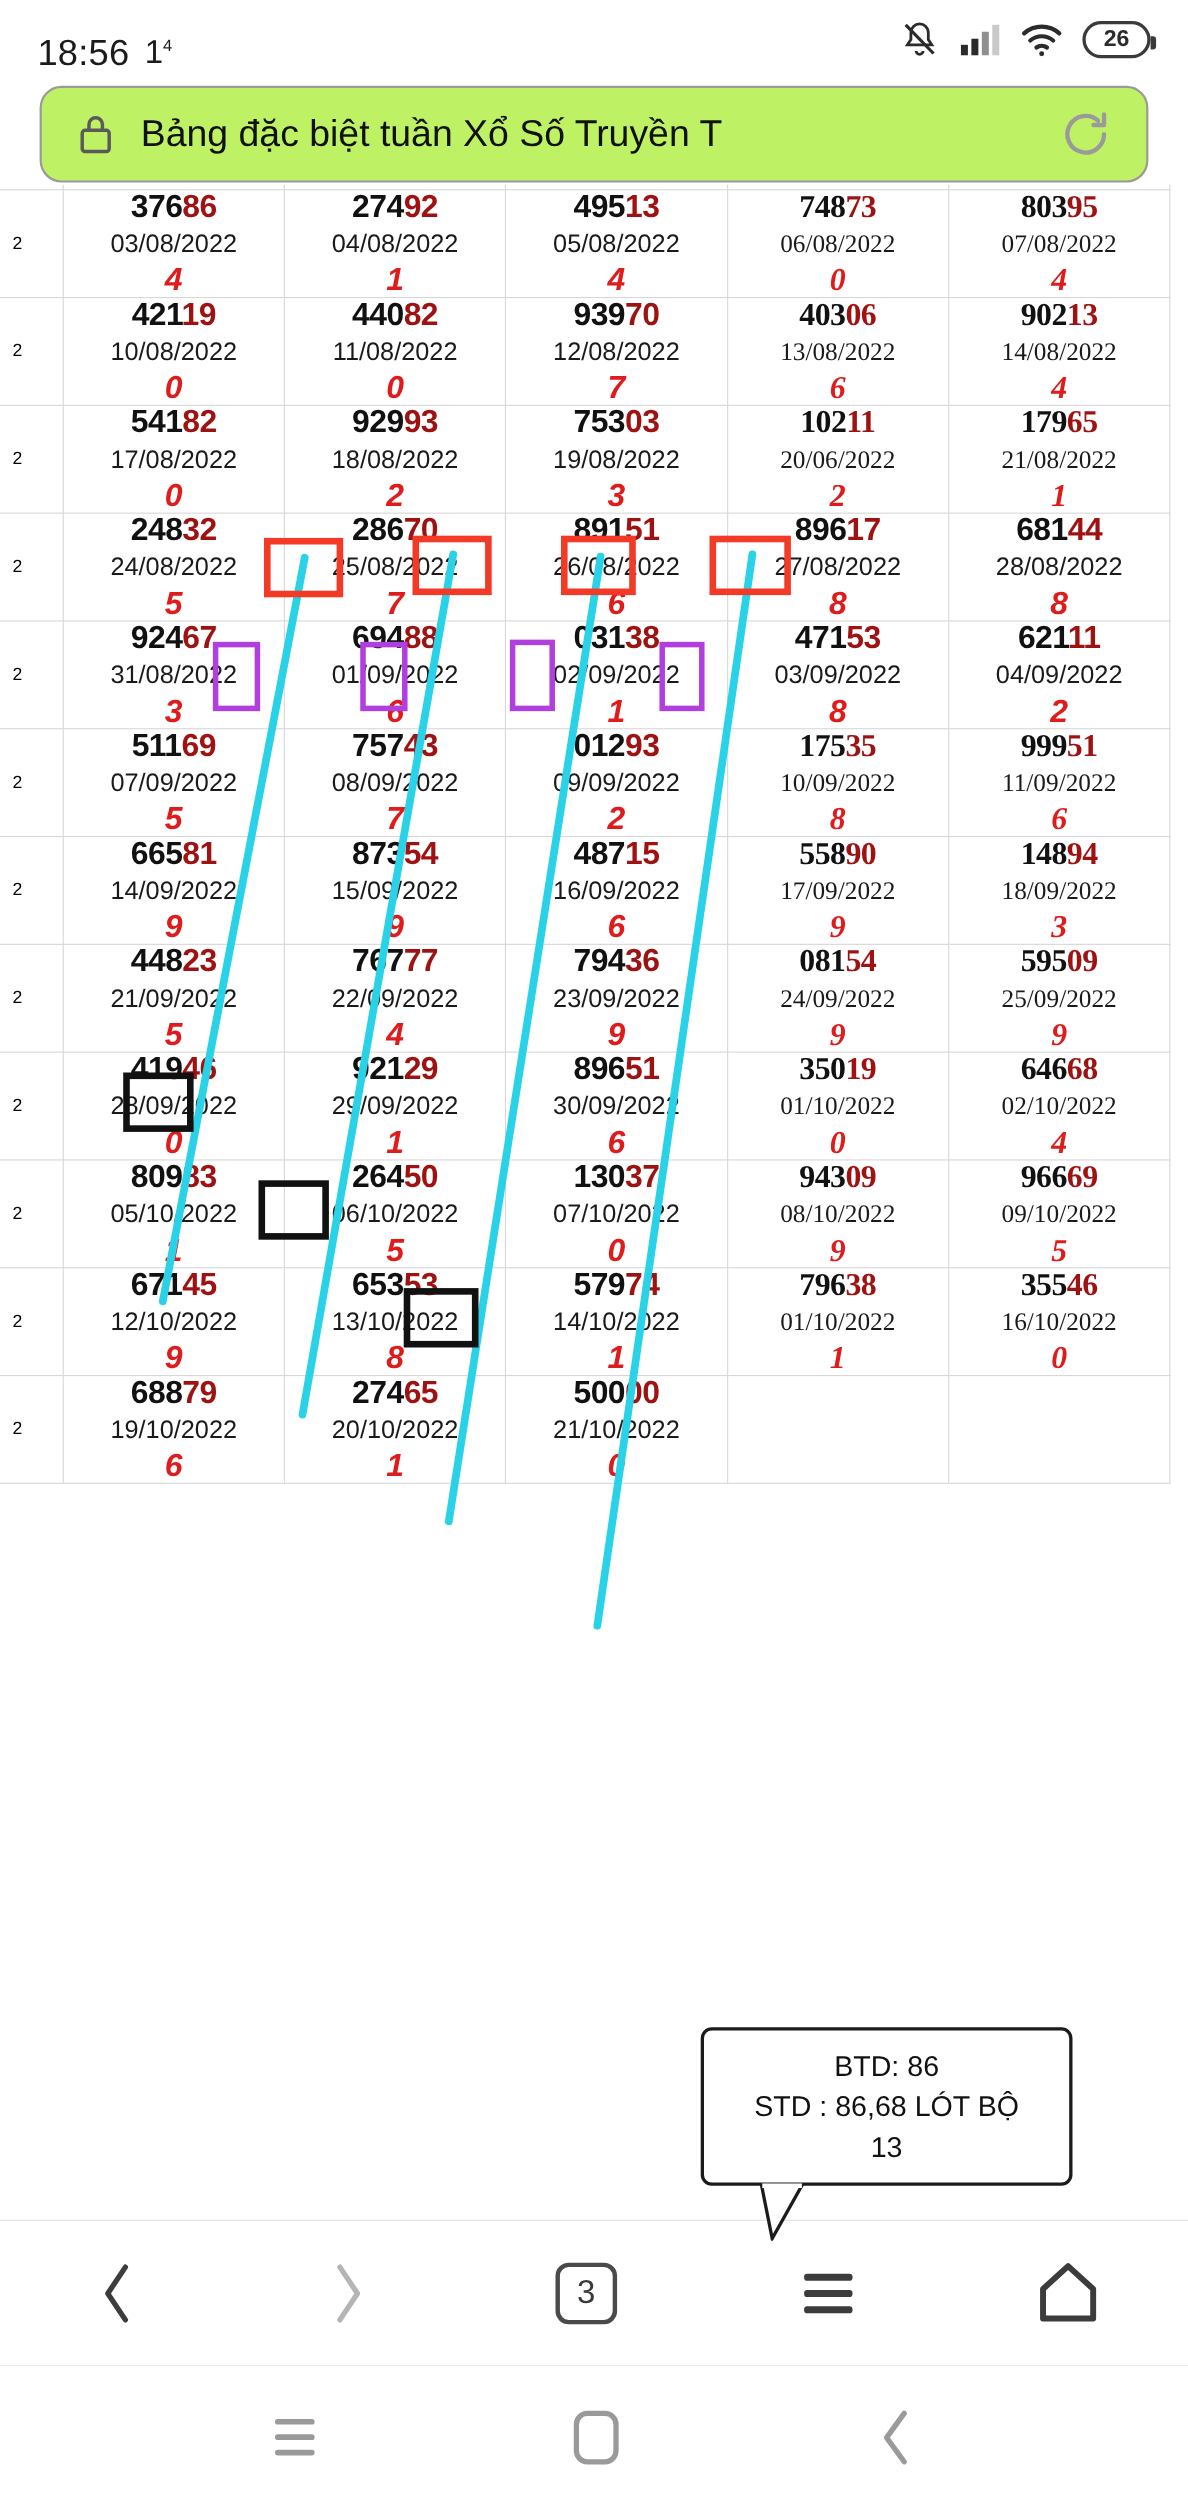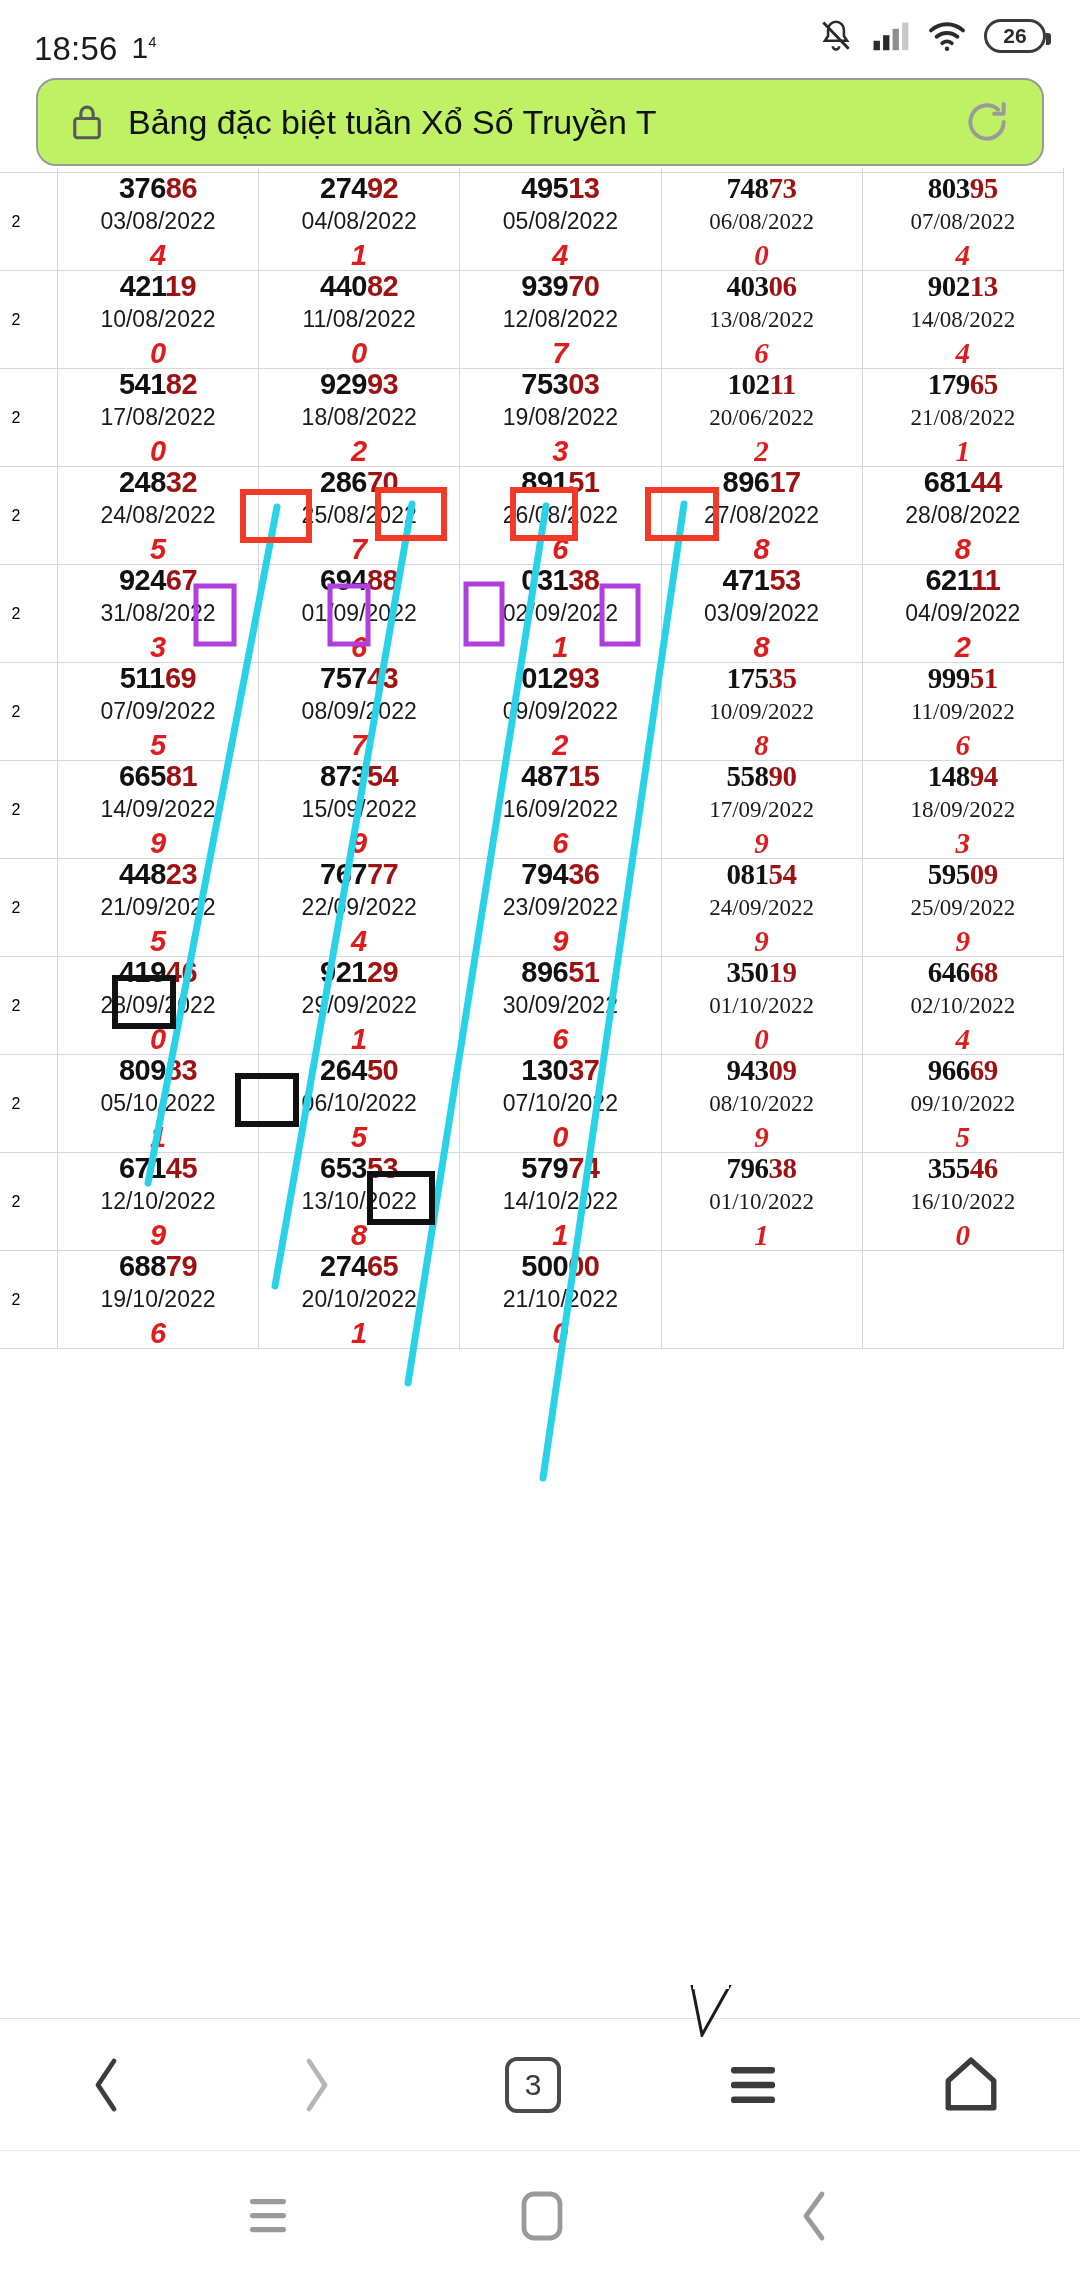--- a/index.html
+++ b/index.html
@@ -671,20 +671,25 @@
         <rect x="602" y="418" width="36" height="58"></rect>
       </g>
       <g fill="none" stroke="#111111" stroke-width="6">
         <rect x="115" y="810" width="58" height="48"></rect>
         <rect x="238" y="908" width="58" height="48"></rect>
         <rect x="370" y="1006" width="62" height="48"></rect>
       </g>
     </svg>
   </div>
 
+  <div class="callout">
+    <div>BTD: 86</div>
+    <div>STD : 86,68  LÓT BỘ</div>
+    <div>13</div>
+  </div>
   <svg class="callout-tail" width="60" height="52" viewBox="0 0 60 52">
     <path d="M2 0 L40 0 L12 50 Z" fill="#ffffff" stroke="#1b1b1b" stroke-width="3"></path>
     <path d="M3 1 L39 1" stroke="#ffffff" stroke-width="6"></path>
   </svg>
 
   <div class="browsernav">
     <svg width="48" height="60" viewBox="0 0 24 30">
       <path d="M16 3 L8 15 L16 27" fill="none" stroke="#3c3c3c" stroke-width="2.4" stroke-linecap="round" stroke-linejoin="round"></path>
     </svg>
     <svg width="48" height="60" viewBox="0 0 24 30">

